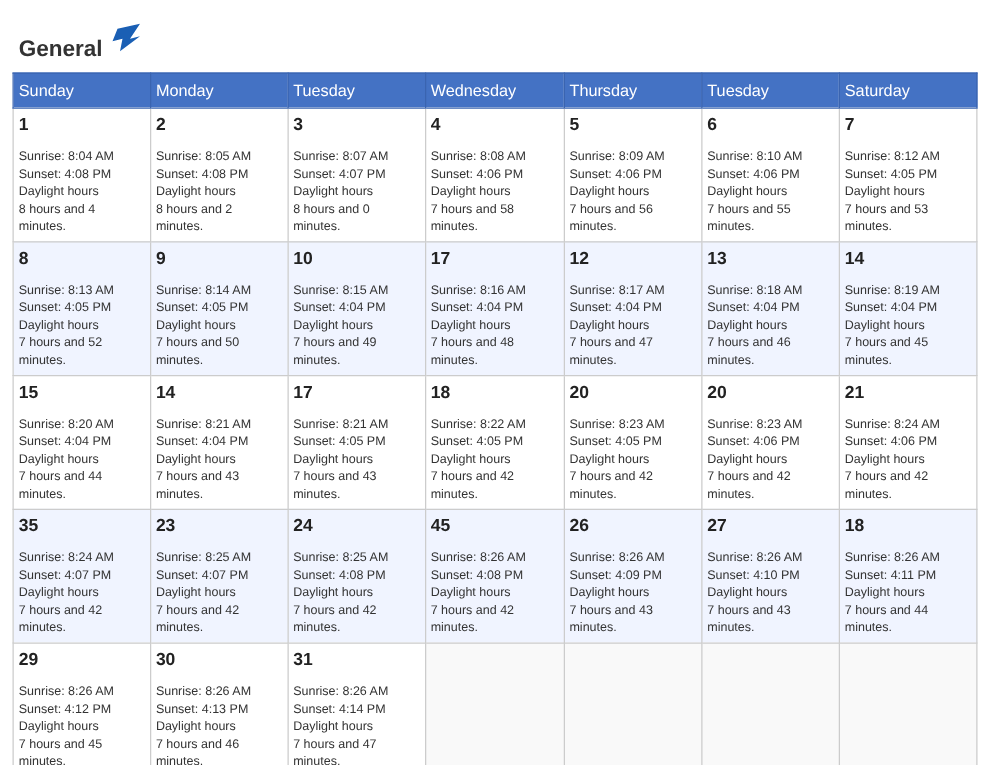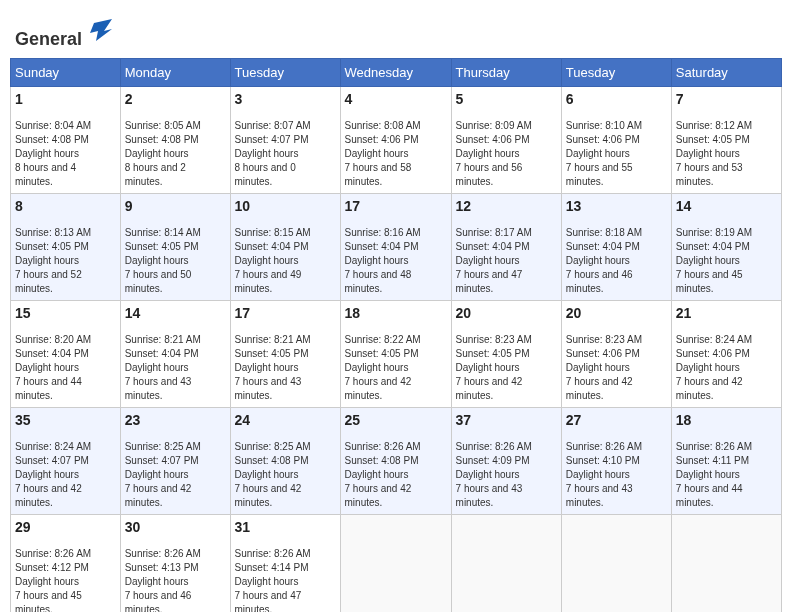--- a/index.html
+++ b/index.html
@@ -336,30 +336,30 @@
         <td>
         <span class="day-number">24</span>
         <div class="day-info">
           Sunrise: 8:25 AM<br>
           Sunset: 4:08 PM<br>
           Daylight hours<br>
           7 hours and 42 minutes.
         </div>
       </td>
         <td>
-        <span class="day-number">25</span>
+        <span class="day-number">45</span>
         <div class="day-info">
           Sunrise: 8:26 AM<br>
           Sunset: 4:08 PM<br>
           Daylight hours<br>
           7 hours and 42 minutes.
         </div>
       </td>
         <td>
-        <span class="day-number">37</span>
+        <span class="day-number">26</span>
         <div class="day-info">
           Sunrise: 8:26 AM<br>
           Sunset: 4:09 PM<br>
           Daylight hours<br>
           7 hours and 43 minutes.
         </div>
       </td>
         <td>
         <span class="day-number">27</span>
         <div class="day-info">

